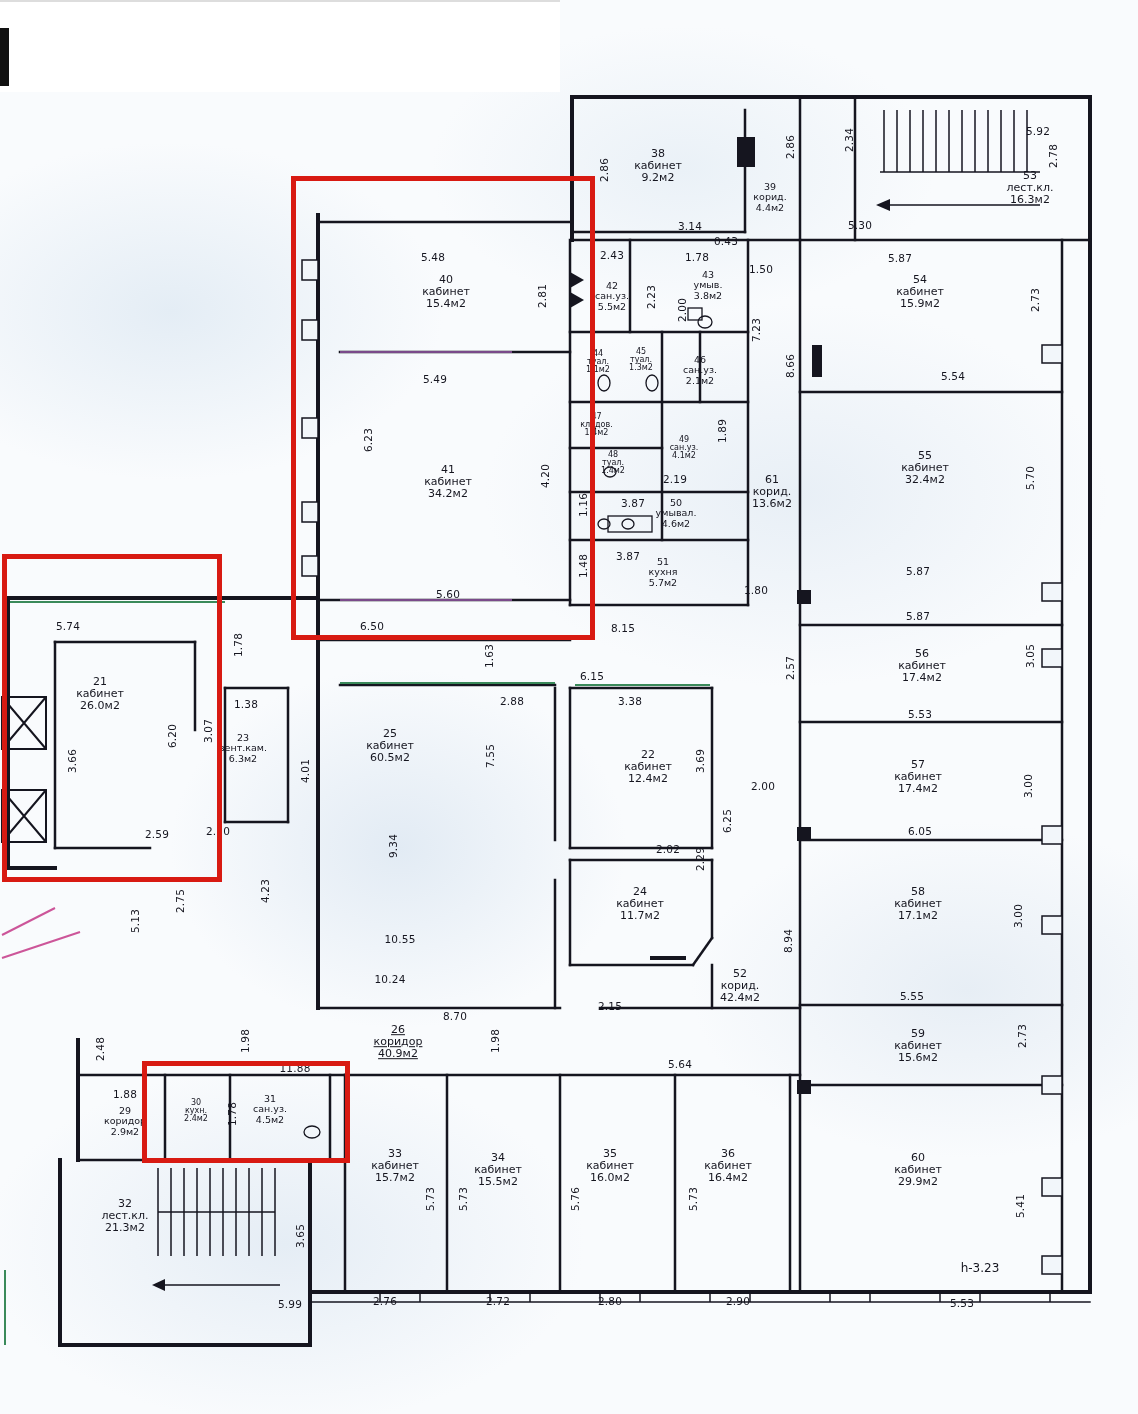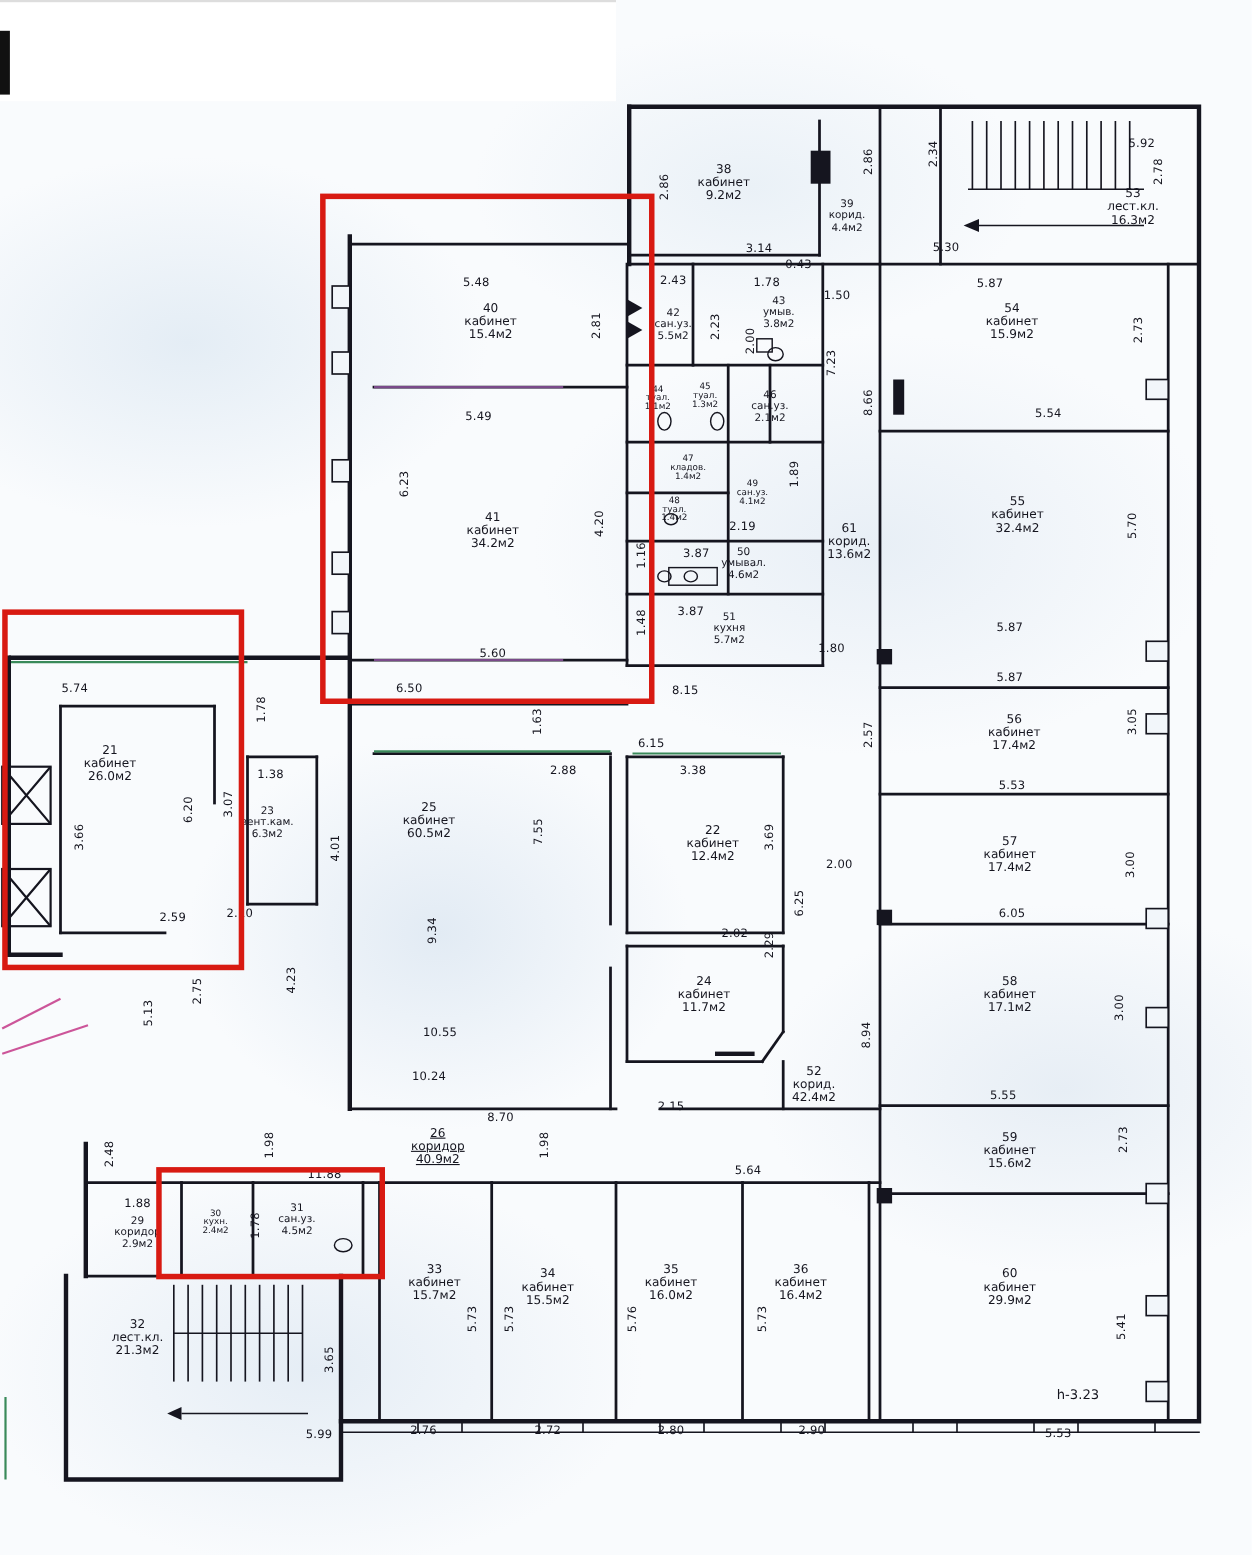--- a/index.html
+++ b/index.html
@@ -301,21 +301,21 @@
       <div class="room-label xs" style="left: 641px; top: 360px;">
         <div class="rnum">45</div>
         <div class="rtype">туал.</div>
         <div class="rarea">1.3м2</div>
       </div>
       <div class="room-label s" style="left: 700px; top: 370px;">
         <div class="rnum">46</div>
         <div class="rtype">сан.уз.</div>
         <div class="rarea">2.1м2</div>
       </div>
-      <div class="room-label xs" style="left: 611px; top: 425px; padding-left: 29px;">
+      <div class="room-label xs" style="left: 582px; top: 425px; padding-left: 29px;">
         <div class="rnum">47</div>
         <div class="rtype">кладов.</div>
         <div class="rarea">1.4м2</div>
       </div>
       <div class="room-label xs" style="left: 684px; top: 448px;">
         <div class="rnum">49</div>
         <div class="rtype">сан.уз.</div>
         <div class="rarea">4.1м2</div>
       </div>
       <div class="room-label xs" style="left: 613px; top: 463px;">

